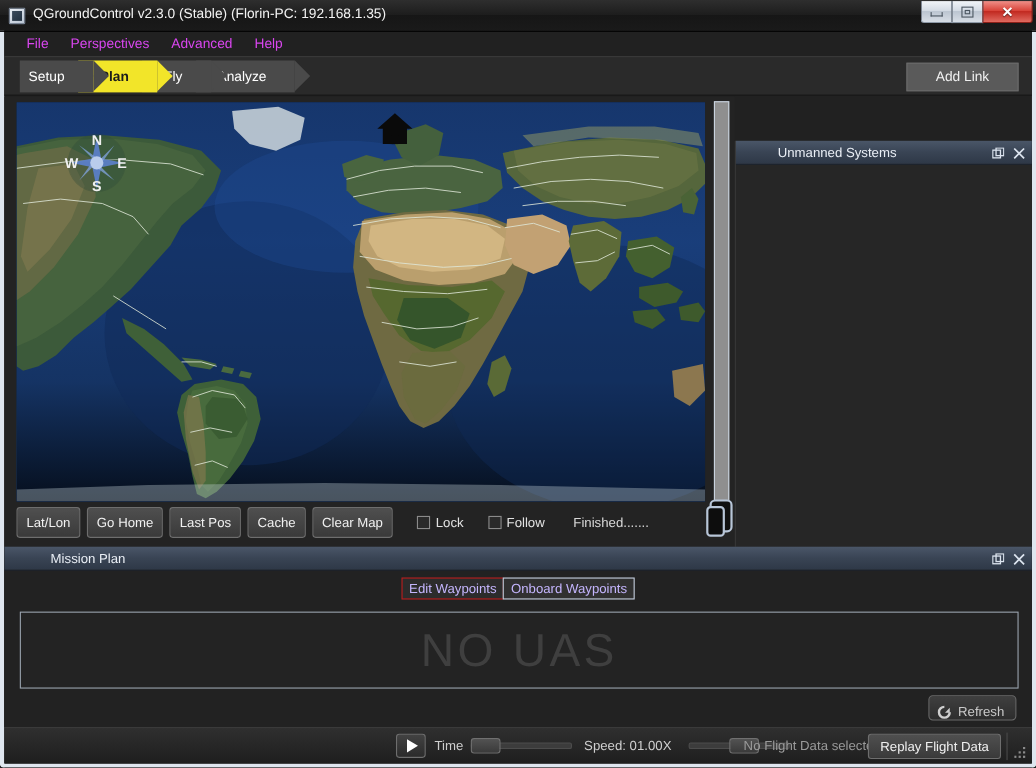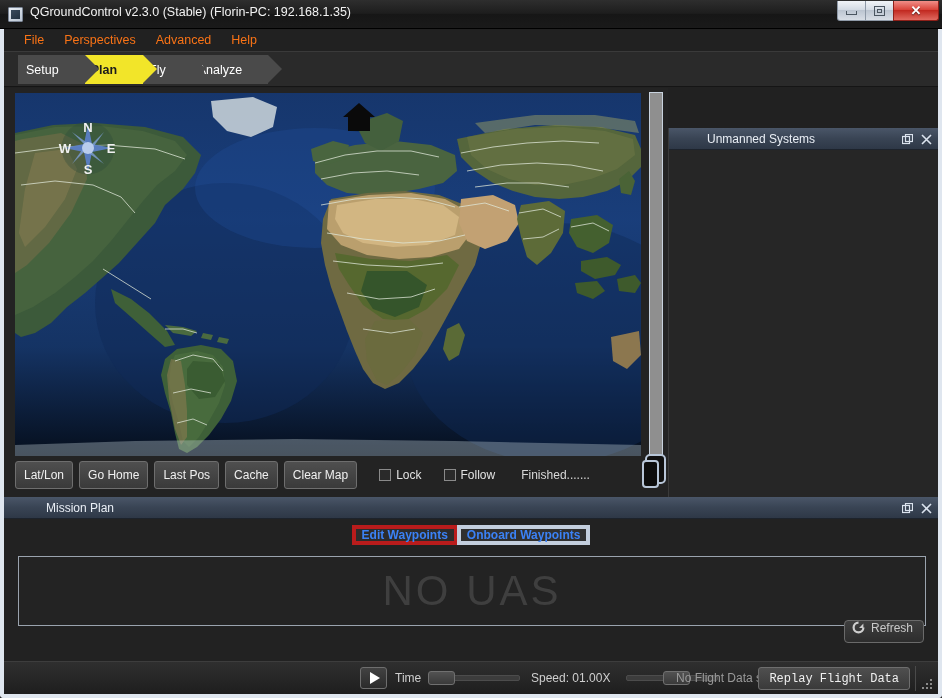--- a/index.html
+++ b/index.html
@@ -118,21 +118,21 @@
     left: 4px; top: 29px;
     width: 934px; height: 22px;
     background: #212121;
     display: flex;
     align-items: center;
     padding-left: 10px;
     box-sizing: border-box;
   }
   .menu-item {
     font-size: 12.5px;
-    color: #f97316;
+    color: #d946ef;
     padding: 2px 10px;
     cursor: default;
     white-space: nowrap;
   }
 
   
   .toolbar {
     position: absolute;
     left: 4px; top: 51px;
     width: 934px; height: 36px;
@@ -378,30 +378,29 @@
     position: absolute;
     left: 0; top: 6px;
     width: 100%;
     display: flex;
     justify-content: center;
     gap: 0;
   }
   .wp-tab {
     height: 20px;
     background: #2c2c2c;
-    border: 4px solid #b91c1c;
-    box-sizing: border-box;
-    color: #3b82f6;
+    border: 1px solid #b91c1c;
+    box-sizing: border-box;
+    color: #c4b5fd;
     font-size: 12px;
     display: flex;
     align-items: center;
     padding: 0 6px;
     cursor: default;
     white-space: nowrap;
-    font-weight: bold;
   }
   .wp-tab.sel {
     border-color: #c3cedd;
     background: #303030;
     margin-left: -1px;
   }
   .mp-frame {
     position: absolute;
     left: 14px; top: 37px;
     width: 908px; height: 70px;
@@ -413,28 +412,28 @@
     justify-content: center;
   }
   .no-uas {
     color: #3f3f3f;
     font-size: 42px;
     letter-spacing: 3px;
     user-select: none;
   }
   .refresh-btn {
     position: absolute;
-    right: 14px; top: 101px;
+    right: 14px; top: 113px;
     height: 23px;
     background: linear-gradient(180deg,#3f3f3f,#2d2d2d);
     border: 1px solid #6a6a6a;
     border-radius: 4px;
     box-sizing: border-box;
     display: flex;
-    align-items: flex-start;
+    align-items: flex-end;
     padding: 0 10px 0 7px;
     color: #c9c9c9;
     font-size: 12px;
     cursor: default;
   }
   .refresh-ico { margin-right: 6px; display: flex; }
 
   
   .statusbar {
     position: absolute;
@@ -496,21 +495,20 @@
     border: 1px solid #6e6e6e;
     border-radius: 3px;
     box-sizing: border-box;
     display: flex;
     align-items: center;
     padding: 0 10px;
     color: #f0f0f0;
     font-size: 12px;
     cursor: default;
     white-space: nowrap;
-    font-family: Liberation Mono, monospace;
   }
   .grip {
     position: absolute;
     right: 4px; bottom: 3px;
     width: 12px; height: 12px;
   }
   .sb-divider {
     position: absolute;
     right: 22px; top: 4px;
     width: 1px; height: 25px;
@@ -546,20 +544,21 @@
     <div class="menu-item">Help</div>
   </div>
 
   <div class="toolbar">
     <div class="crumbs">
       <div class="crumb">Setup</div>
       <div class="crumb active">Plan</div>
       <div class="crumb">Fly</div>
       <div class="crumb">Analyze</div>
     </div>
+    <div class="addlink">Add Link</div>
   </div>
 
   <div class="map-pane">
     <div class="map-canvas">
       <svg class="map-img" width="626" height="363" viewBox="0 0 626 363">
         <defs>
           <linearGradient id="ocean" x1="0" y1="0" x2="0" y2="1">
             <stop offset="0%" stop-color="#16356b"></stop>
             <stop offset="35%" stop-color="#1a3f7d"></stop>
             <stop offset="70%" stop-color="#14315f"></stop>

